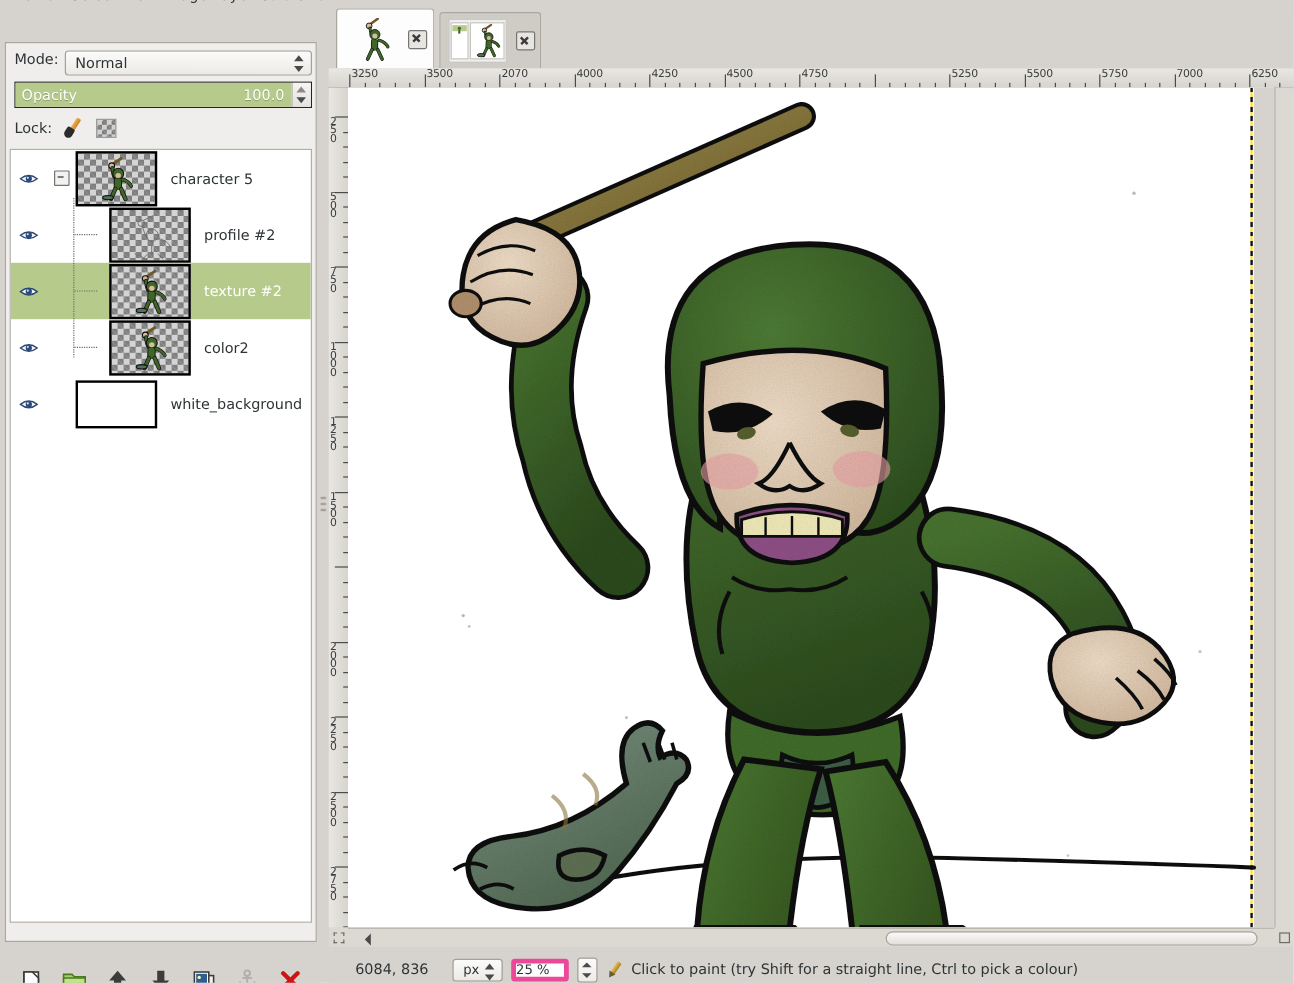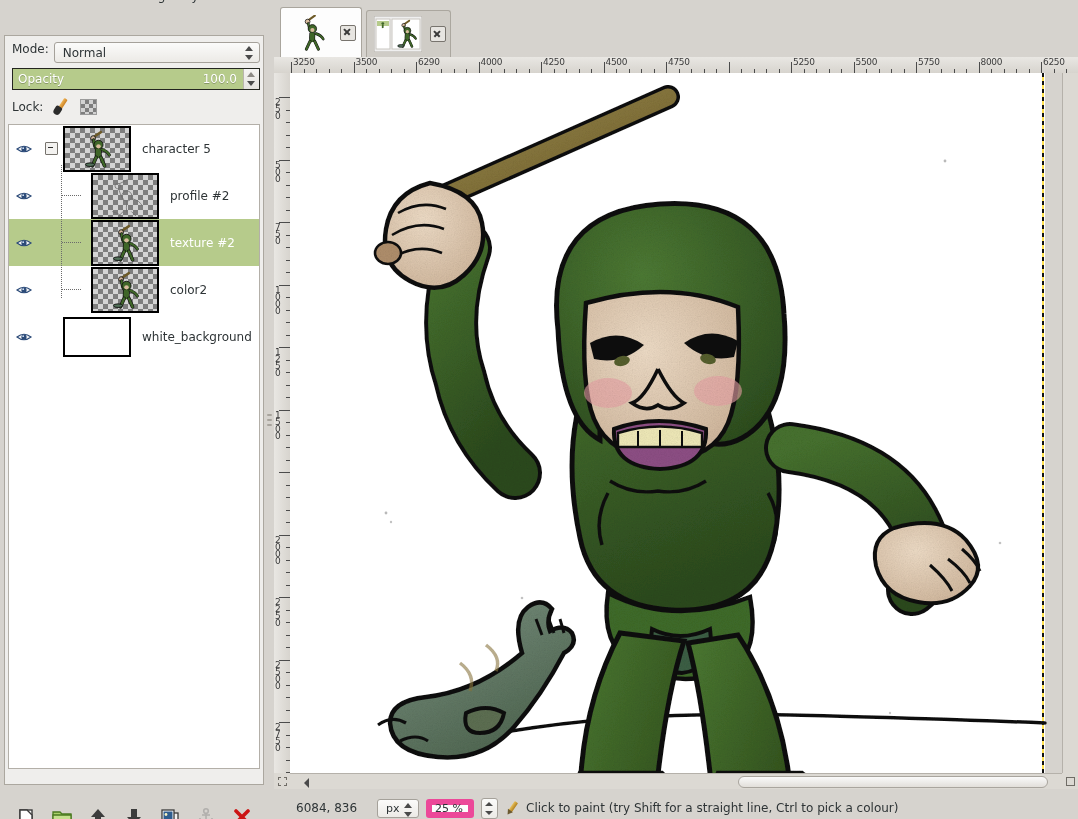--- a/index.html
+++ b/index.html
@@ -306,22 +306,22 @@
     padding-left:22px;box-sizing:border-box;
   }
   .pos-text{font-size:12px;color:#2e3436;min-width:74px;}
   .unit-combo{
     width:42px;height:19px;background:linear-gradient(#fbfbfa,#eceae6);
     border:1px solid #a5a19a;border-radius:3px;position:relative;
     display:flex;align-items:center;padding-left:8px;box-sizing:border-box;
     font-size:11px;color:#2e3436;
   }
   .zoom-entry{
-    width:48px;height:19px;background:#fdfdfd;border:6px solid #ec4899;
-    border-radius:3px;display:flex;align-items:center;justify-content:flex-end;
+    width:48px;height:19px;background:#fdfdfd;border:4px solid #ec4899;
+    border-radius:3px;display:flex;align-items:center;
     padding-right:5px;box-sizing:border-box;font-size:11px;color:#2e3436;
   }
   .zoom-spin{
     width:15px;height:19px;background:linear-gradient(#fbfbfa,#eceae6);
     border:1px solid #a5a19a;border-radius:3px;position:relative;
   }
   .zoom-spin b{position:absolute;left:3px;width:0;height:0;
     border-left:4px solid transparent;border-right:4px solid transparent;}
   .zoom-spin b.up{top:3px;border-bottom:4px solid #4a4a4a;}
   .zoom-spin b.dn{bottom:3px;border-top:4px solid #4a4a4a;}
@@ -661,21 +661,21 @@
         <div class="rtick" style="left:42px;height:4px;"></div>
         <div class="rtick" style="left:54.5px;height:4px;"></div>
         <div class="rtick" style="left:67px;height:4px;"></div>
         <div class="rtick" style="left:79.5px;height:11px;"></div>
         <div class="rlabel" style="left:81.5px;">3500</div>
         <div class="rtick" style="left:92px;height:4px;"></div>
         <div class="rtick" style="left:104.5px;height:4px;"></div>
         <div class="rtick" style="left:117px;height:4px;"></div>
         <div class="rtick" style="left:129.5px;height:4px;"></div>
         <div class="rtick" style="left:142px;height:11px;"></div>
-        <div class="rlabel" style="left:144px;">6290</div>
+        <div class="rlabel" style="left:144px;">2070</div>
         <div class="rtick" style="left:154.5px;height:4px;"></div>
         <div class="rtick" style="left:167px;height:4px;"></div>
         <div class="rtick" style="left:179.5px;height:4px;"></div>
         <div class="rtick" style="left:192px;height:4px;"></div>
         <div class="rtick" style="left:204.5px;height:11px;"></div>
         <div class="rlabel" style="left:206.5px;">4000</div>
         <div class="rtick" style="left:217px;height:4px;"></div>
         <div class="rtick" style="left:229.5px;height:4px;"></div>
         <div class="rtick" style="left:242px;height:4px;"></div>
         <div class="rtick" style="left:254.5px;height:4px;"></div>
@@ -715,21 +715,21 @@
         <div class="rtick" style="left:604.5px;height:4px;"></div>
         <div class="rtick" style="left:617px;height:4px;"></div>
         <div class="rtick" style="left:629.5px;height:4px;"></div>
         <div class="rtick" style="left:642px;height:11px;"></div>
         <div class="rlabel" style="left:644px;">5750</div>
         <div class="rtick" style="left:654.5px;height:4px;"></div>
         <div class="rtick" style="left:667px;height:4px;"></div>
         <div class="rtick" style="left:679.5px;height:4px;"></div>
         <div class="rtick" style="left:692px;height:4px;"></div>
         <div class="rtick" style="left:704.5px;height:11px;"></div>
-        <div class="rlabel" style="left:706.5px;">8000</div>
+        <div class="rlabel" style="left:706.5px;">7000</div>
         <div class="rtick" style="left:717px;height:4px;"></div>
         <div class="rtick" style="left:729.5px;height:4px;"></div>
         <div class="rtick" style="left:742px;height:4px;"></div>
         <div class="rtick" style="left:754.5px;height:4px;"></div>
         <div class="rtick" style="left:767px;height:11px;"></div>
         <div class="rlabel" style="left:769px;">6250</div>
         <div class="rtick" style="left:779.5px;height:4px;"></div>
         <div class="rtick" style="left:792px;height:4px;"></div>
       </div>
     <div class="vruler" id="vruler">

